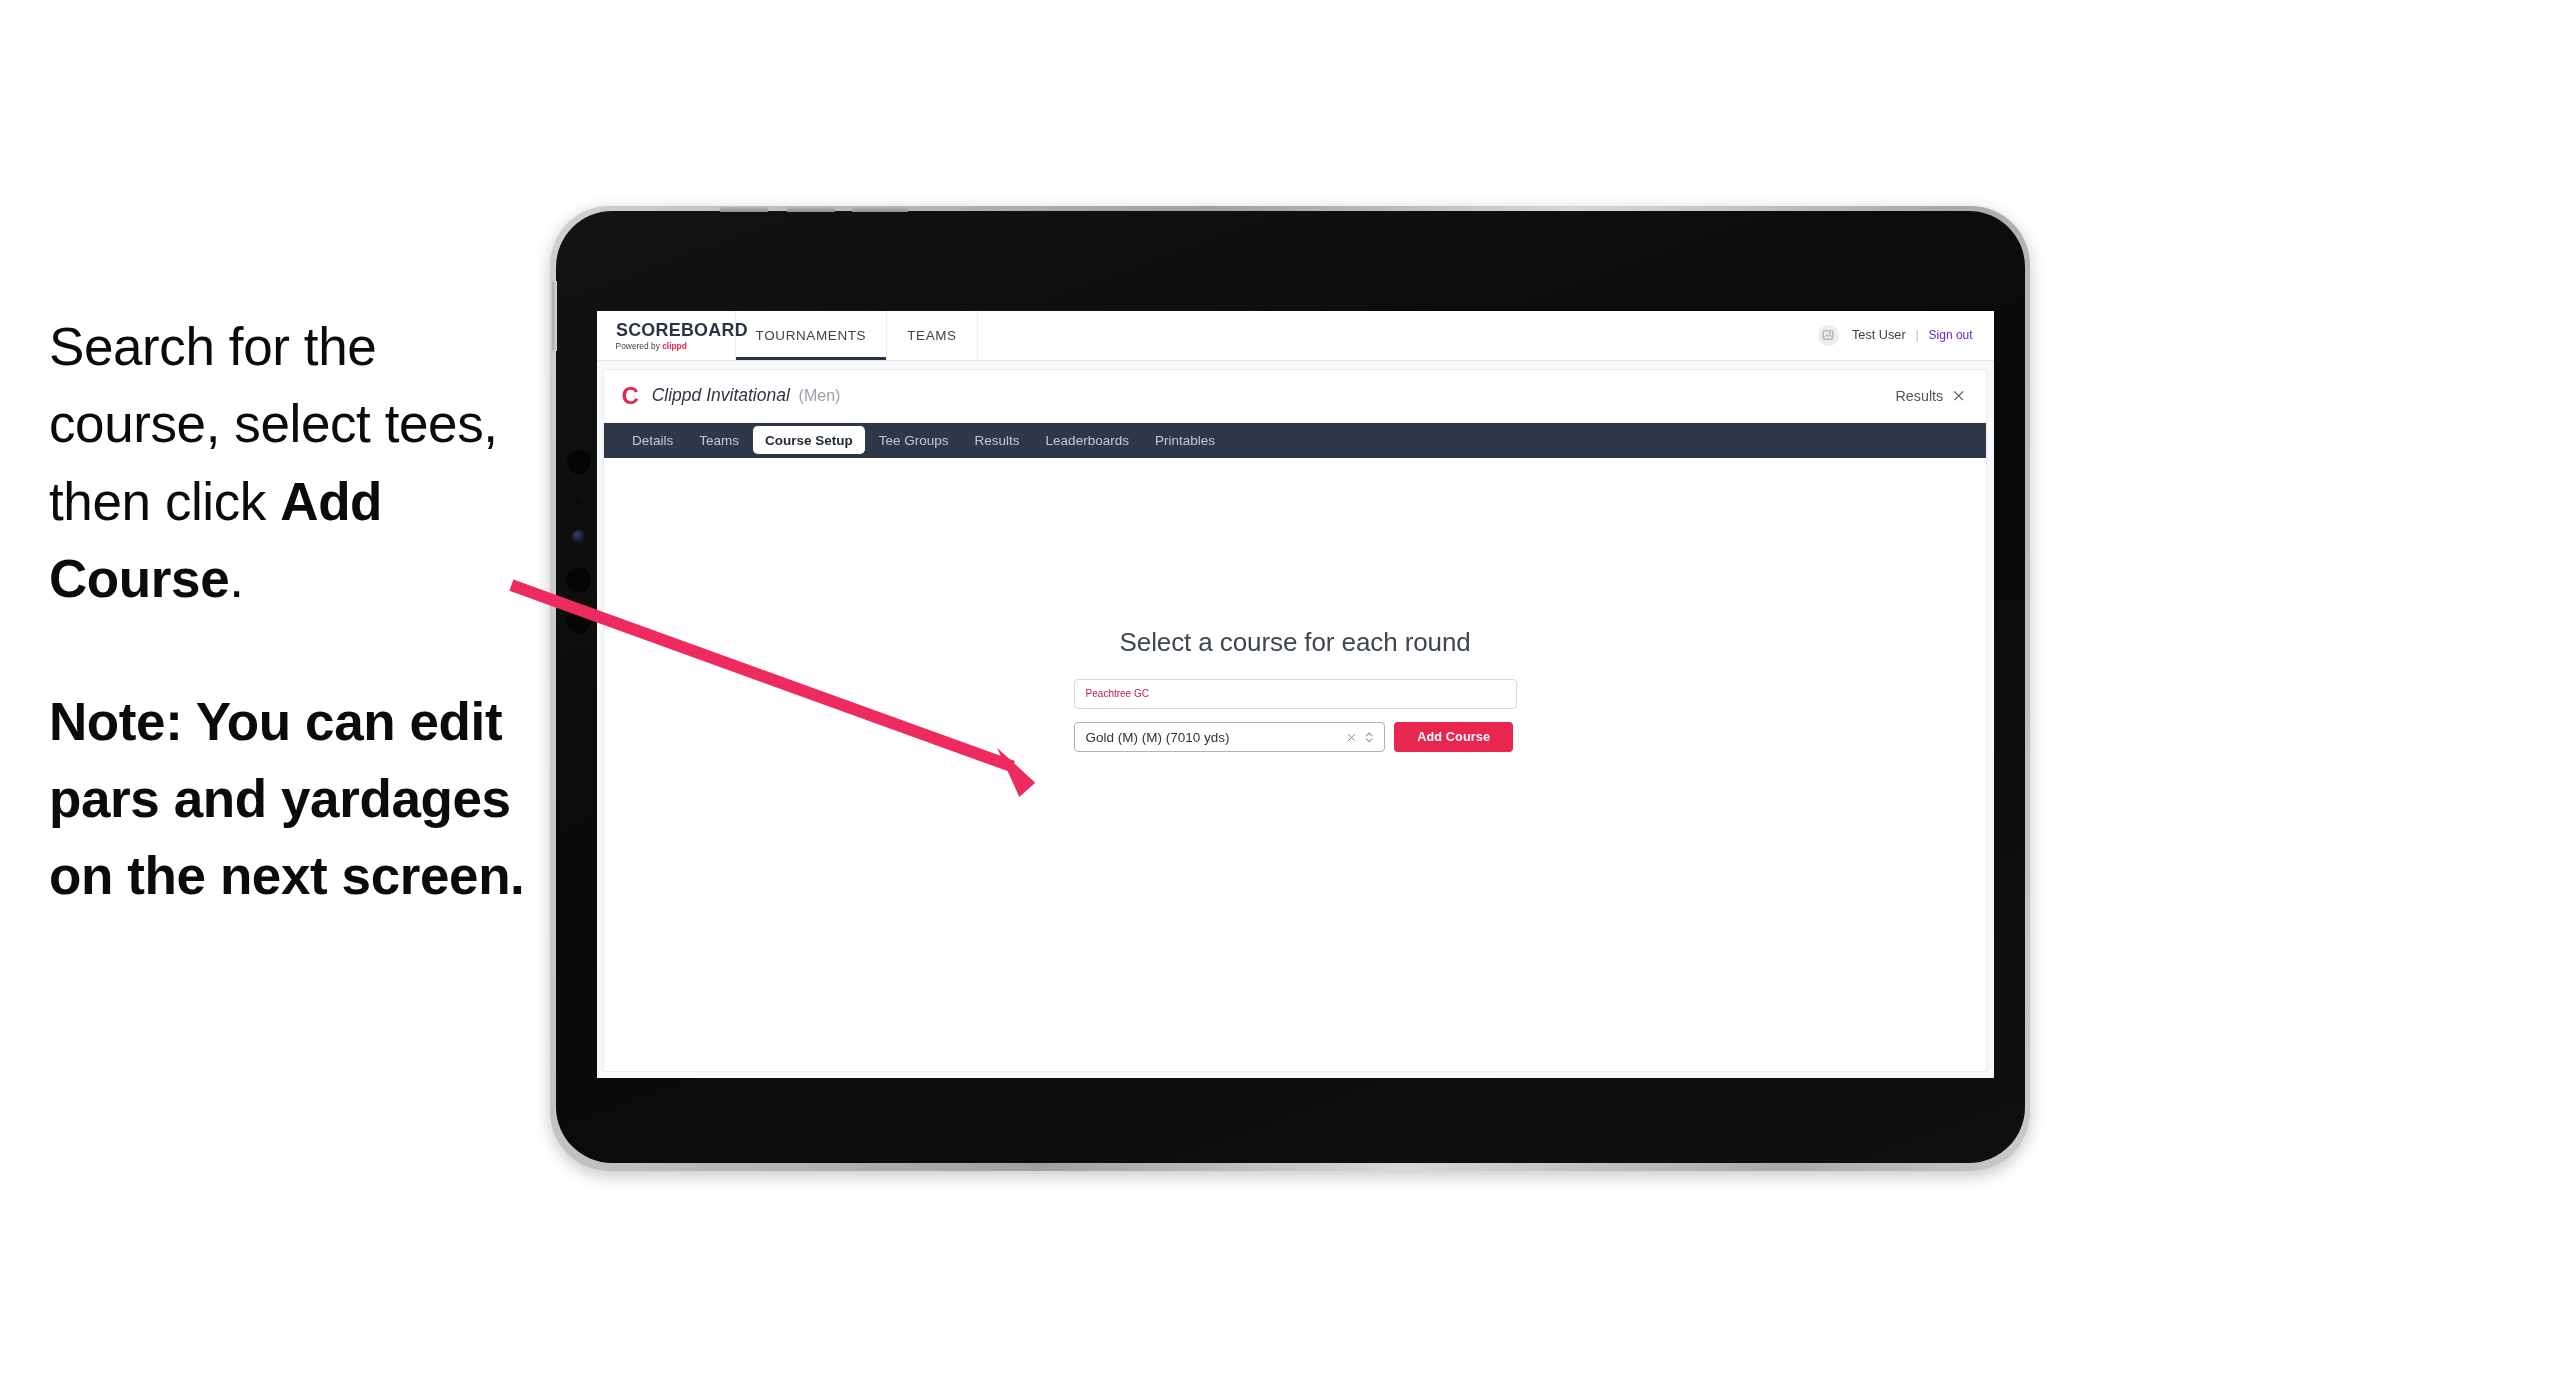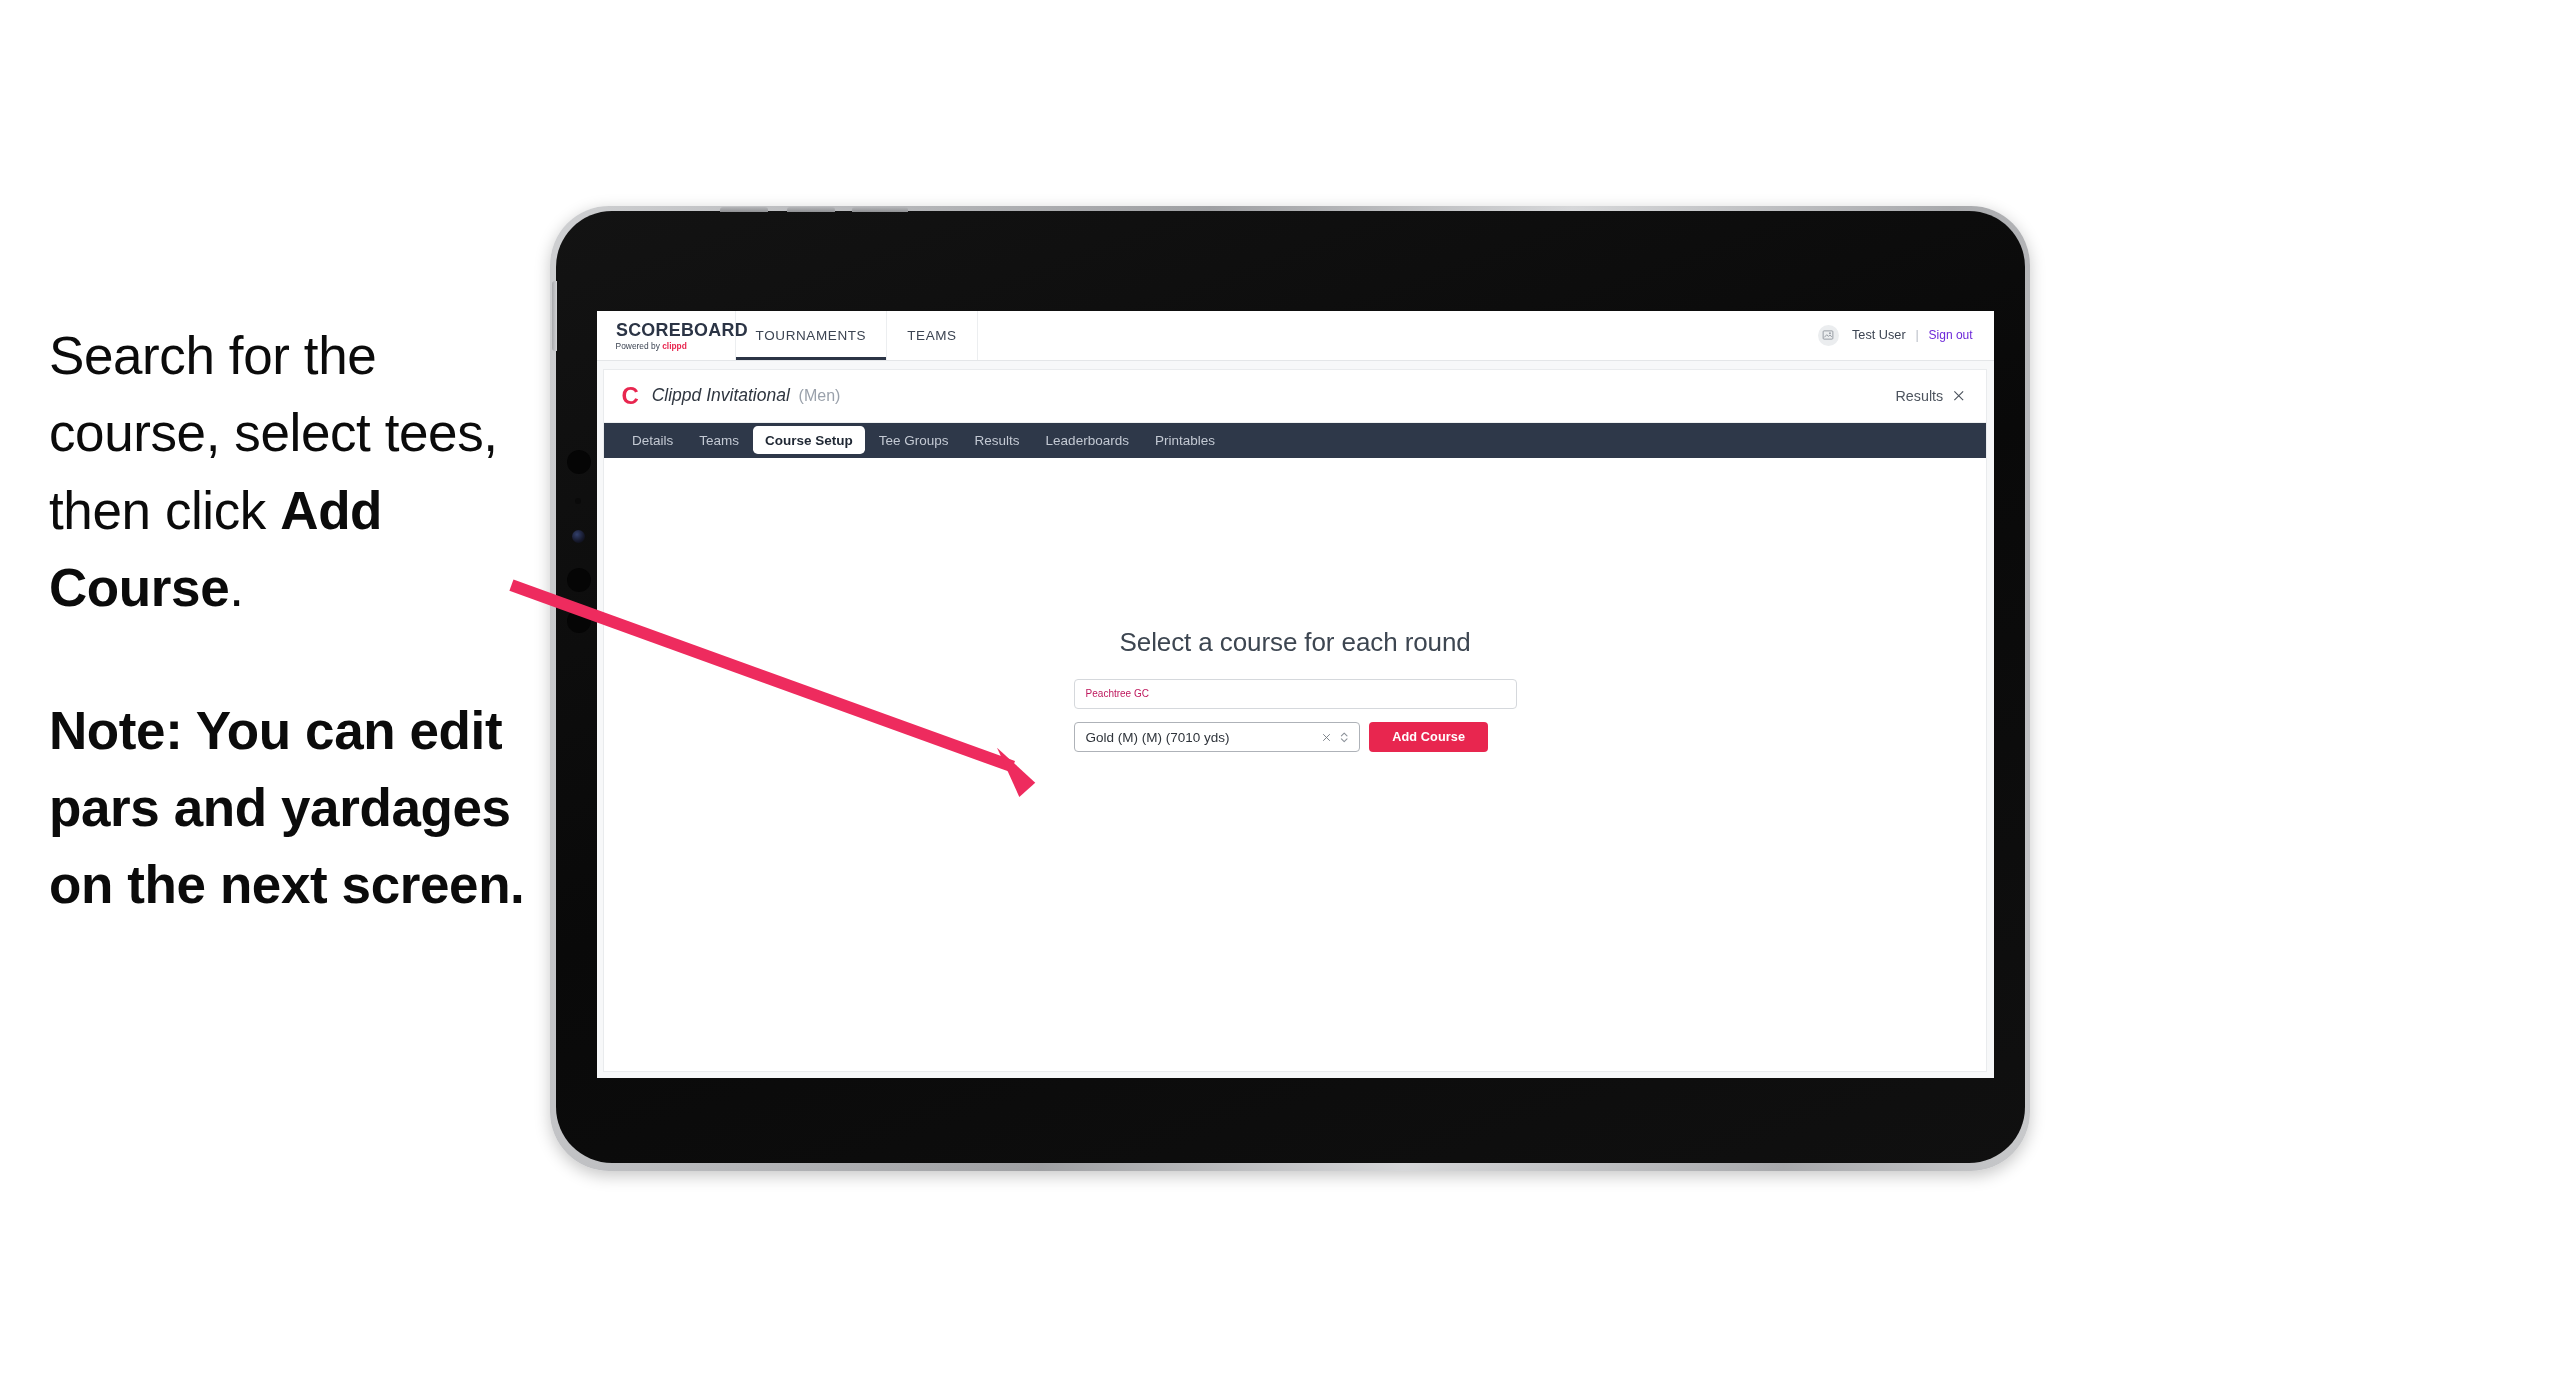--- a/index.html
+++ b/index.html
@@ -13,21 +13,21 @@
     position: relative;
     overflow: hidden;
     font-family: "Liberation Sans", sans-serif;
     -webkit-font-smoothing: antialiased;
   }
 
   
   #instructions {
     position: absolute;
     left: 49px;
-    top: 317px;
+    top: 308px;
     width: 478px;
   }
   .instr-para {
     font-family: "Liberation Sans", sans-serif;
     font-size: 53px;
     line-height: 1.46;
     color: #0b0b0b;
     letter-spacing: -0.4px;
     margin: 0;
   }
@@ -319,21 +319,21 @@
     color: #be185d;
   }
   .row-tee {
     margin-top: 13.5px;
     width: 443px;
     display: flex;
     align-items: center;
     gap: 9.6px;
   }
   .field-tee {
-    width: 286px;
+    width: 311px;
     height: 30px;
     border: 0.8px solid #aeb2b8;
     border-radius: 4px;
     display: flex;
     align-items: center;
     padding: 0 8.8px 0 11px;
     background: #fff;
     box-sizing: border-box;
   }
   .tee-value {

